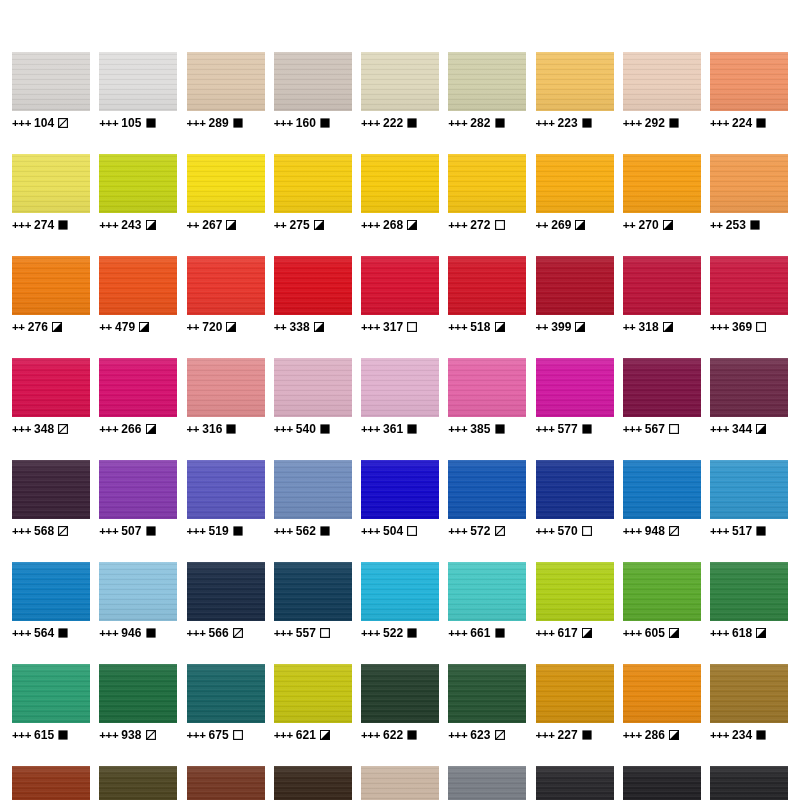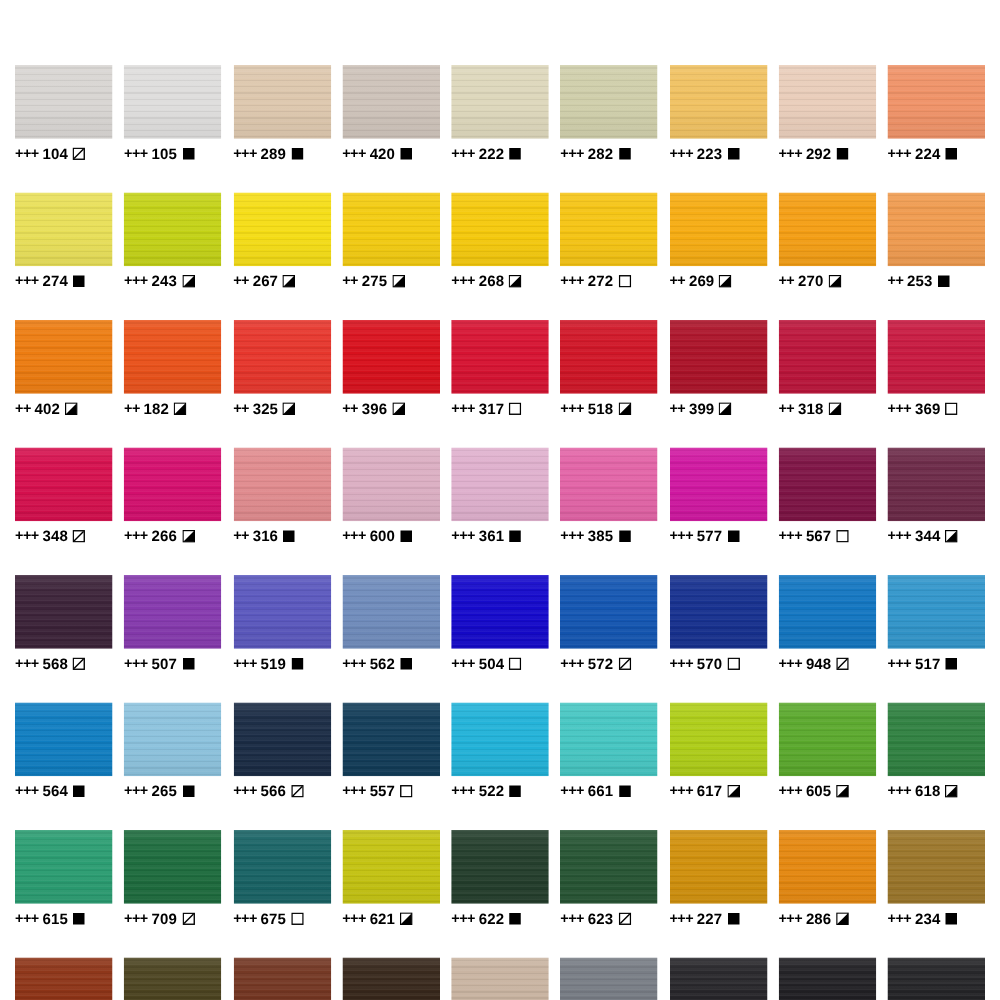--- a/index.html
+++ b/index.html
@@ -158,21 +158,21 @@
         </div>
       </div>
       <div class="swatch-cell">
         <div class="swatch-chip">
           <div class="paint" style="background: rgb(205, 194, 185);"></div>
           <div class="texture"></div>
           <div class="sheen"></div>
         </div>
         <div class="swatch-label">
           <span class="lf-rating">+++</span>
-          <span class="color-number">420</span>
+          <span class="color-number">160</span>
           <span class="opacity-mark">
             <svg width="10" height="10" viewBox="0 0 10 10">
               <rect x="0.4" y="0.4" width="9.2" height="9.2" fill="#000"></rect>
             </svg>
           </span>
         </div>
       </div>
       <div class="swatch-cell">
         <div class="swatch-chip">
           <div class="paint" style="background: rgb(221, 215, 187);"></div>
@@ -408,72 +408,72 @@
     </div>
     <div class="swatch-row">
       <div class="swatch-cell">
         <div class="swatch-chip">
           <div class="paint" style="background: rgb(236, 123, 16);"></div>
           <div class="texture"></div>
           <div class="sheen"></div>
         </div>
         <div class="swatch-label">
           <span class="lf-rating">++</span>
-          <span class="color-number">402</span>
+          <span class="color-number">276</span>
           <span class="opacity-mark">
             <svg width="10" height="10" viewBox="0 0 10 10">
               <rect x="0.4" y="0.4" width="9.2" height="9.2" fill="#fff" stroke="#000" stroke-width="1.1"></rect>
               <path d="M9.4 0.6 L9.4 9.4 L0.6 9.4 Z" fill="#000"></path>
             </svg>
           </span>
         </div>
       </div>
       <div class="swatch-cell">
         <div class="swatch-chip">
           <div class="paint" style="background: rgb(233, 81, 26);"></div>
           <div class="texture"></div>
           <div class="sheen"></div>
         </div>
         <div class="swatch-label">
           <span class="lf-rating">++</span>
-          <span class="color-number">182</span>
+          <span class="color-number">479</span>
           <span class="opacity-mark">
             <svg width="10" height="10" viewBox="0 0 10 10">
               <rect x="0.4" y="0.4" width="9.2" height="9.2" fill="#fff" stroke="#000" stroke-width="1.1"></rect>
               <path d="M9.4 0.6 L9.4 9.4 L0.6 9.4 Z" fill="#000"></path>
             </svg>
           </span>
         </div>
       </div>
       <div class="swatch-cell">
         <div class="swatch-chip">
           <div class="paint" style="background: rgb(230, 53, 43);"></div>
           <div class="texture"></div>
           <div class="sheen"></div>
         </div>
         <div class="swatch-label">
           <span class="lf-rating">++</span>
-          <span class="color-number">325</span>
+          <span class="color-number">720</span>
           <span class="opacity-mark">
             <svg width="10" height="10" viewBox="0 0 10 10">
               <rect x="0.4" y="0.4" width="9.2" height="9.2" fill="#fff" stroke="#000" stroke-width="1.1"></rect>
               <path d="M9.4 0.6 L9.4 9.4 L0.6 9.4 Z" fill="#000"></path>
             </svg>
           </span>
         </div>
       </div>
       <div class="swatch-cell">
         <div class="swatch-chip">
           <div class="paint" style="background: rgb(216, 16, 28);"></div>
           <div class="texture"></div>
           <div class="sheen"></div>
         </div>
         <div class="swatch-label">
           <span class="lf-rating">++</span>
-          <span class="color-number">396</span>
+          <span class="color-number">338</span>
           <span class="opacity-mark">
             <svg width="10" height="10" viewBox="0 0 10 10">
               <rect x="0.4" y="0.4" width="9.2" height="9.2" fill="#fff" stroke="#000" stroke-width="1.1"></rect>
               <path d="M9.4 0.6 L9.4 9.4 L0.6 9.4 Z" fill="#000"></path>
             </svg>
           </span>
         </div>
       </div>
       <div class="swatch-cell">
         <div class="swatch-chip">
@@ -611,21 +611,21 @@
         </div>
       </div>
       <div class="swatch-cell">
         <div class="swatch-chip">
           <div class="paint" style="background: rgb(219, 174, 194);"></div>
           <div class="texture"></div>
           <div class="sheen"></div>
         </div>
         <div class="swatch-label">
           <span class="lf-rating">+++</span>
-          <span class="color-number">600</span>
+          <span class="color-number">540</span>
           <span class="opacity-mark">
             <svg width="10" height="10" viewBox="0 0 10 10">
               <rect x="0.4" y="0.4" width="9.2" height="9.2" fill="#000"></rect>
             </svg>
           </span>
         </div>
       </div>
       <div class="swatch-cell">
         <div class="swatch-chip">
           <div class="paint" style="background: rgb(223, 176, 205);"></div>
@@ -875,21 +875,21 @@
         </div>
       </div>
       <div class="swatch-cell">
         <div class="swatch-chip">
           <div class="paint" style="background: rgb(140, 194, 221);"></div>
           <div class="texture"></div>
           <div class="sheen"></div>
         </div>
         <div class="swatch-label">
           <span class="lf-rating">+++</span>
-          <span class="color-number">265</span>
+          <span class="color-number">946</span>
           <span class="opacity-mark">
             <svg width="10" height="10" viewBox="0 0 10 10">
               <rect x="0.4" y="0.4" width="9.2" height="9.2" fill="#000"></rect>
             </svg>
           </span>
         </div>
       </div>
       <div class="swatch-cell">
         <div class="swatch-chip">
           <div class="paint" style="background: rgb(26, 43, 68);"></div>
@@ -1025,21 +1025,21 @@
         </div>
       </div>
       <div class="swatch-cell">
         <div class="swatch-chip">
           <div class="paint" style="background: rgb(29, 107, 61);"></div>
           <div class="texture"></div>
           <div class="sheen"></div>
         </div>
         <div class="swatch-label">
           <span class="lf-rating">+++</span>
-          <span class="color-number">709</span>
+          <span class="color-number">938</span>
           <span class="opacity-mark">
             <svg width="10" height="10" viewBox="0 0 10 10">
               <rect x="0.6" y="0.6" width="8.8" height="8.8" stroke="#000" stroke-width="1.1" fill="none"></rect>
               <line x1="1.2" y1="8.8" x2="8.8" y2="1.2" stroke="#000" stroke-width="1.1"></line>
             </svg>
           </span>
         </div>
       </div>
       <div class="swatch-cell">
         <div class="swatch-chip">

